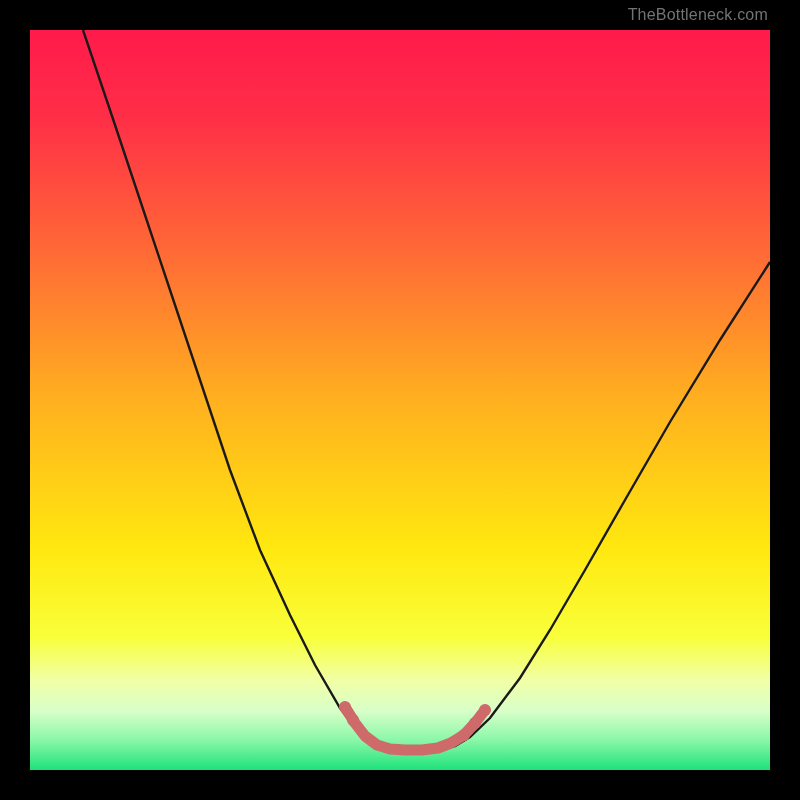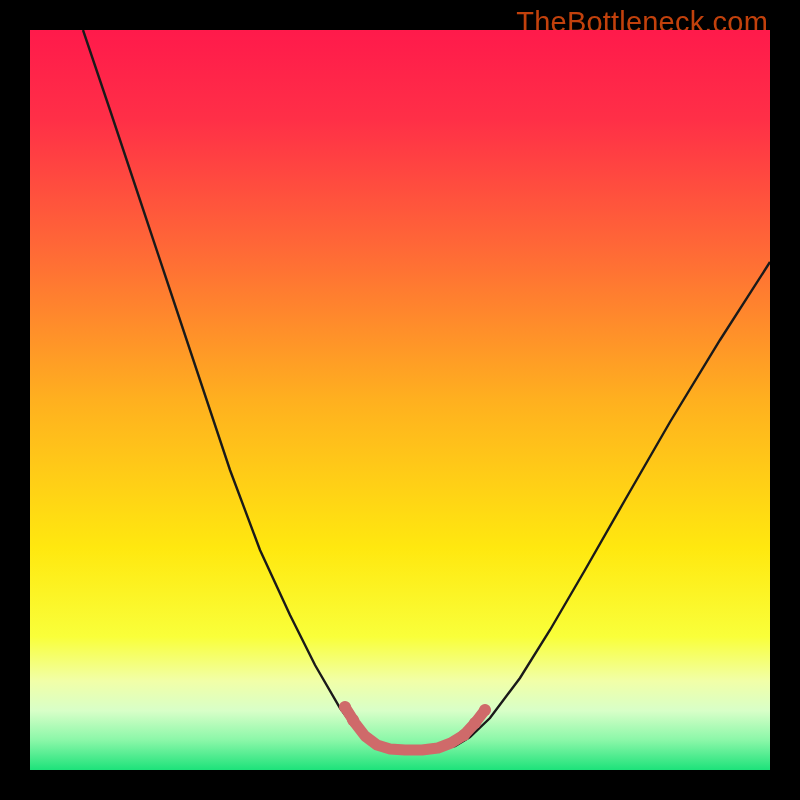--- a/index.html
+++ b/index.html
@@ -23,22 +23,22 @@
     position: absolute;
     left: 0;
     top: 0;
     width: 740px;
     height: 740px;
   }
   .watermark {
     position: absolute;
     top: 6px;
     right: 32px;
-    color: #c2410c;
-    font-size: 29px;
+    color: #737373;
+    font-size: 16px;
     font-weight: 500;
     letter-spacing: 0.2px;
   }
   svg { display: block; }
 </style>
 </head>
 <body>
 
 <div class="watermark">TheBottleneck.com</div>
 

